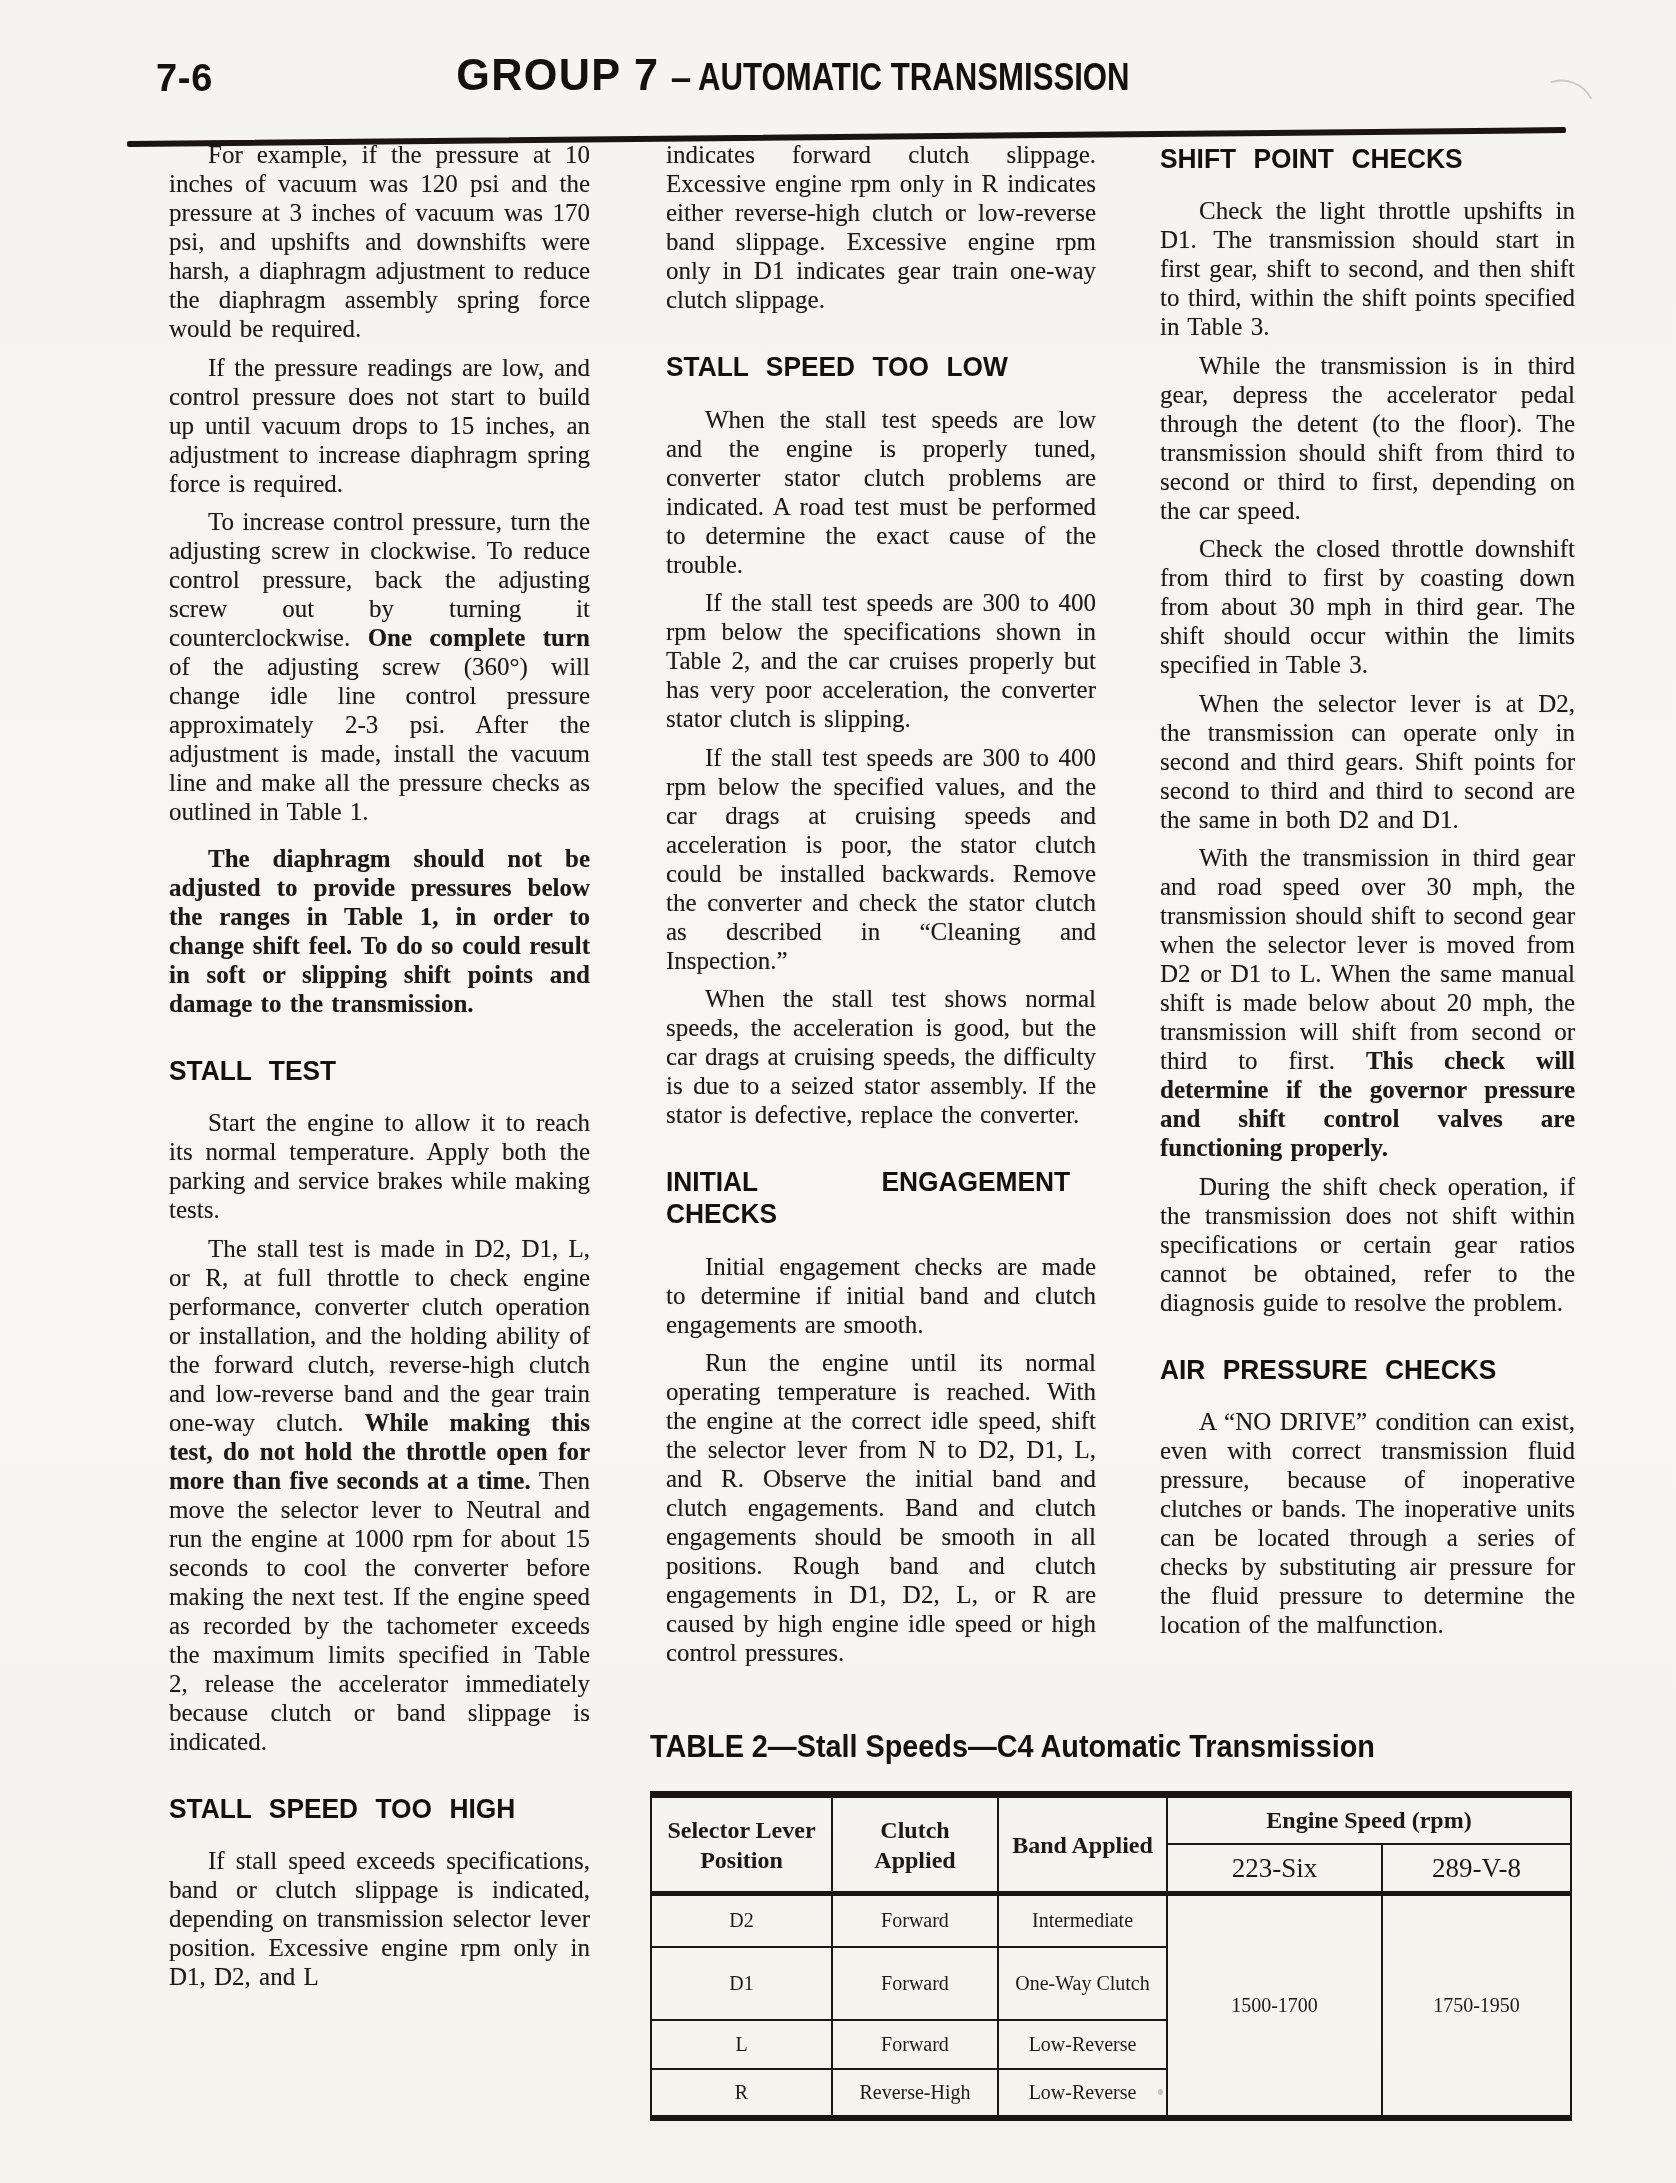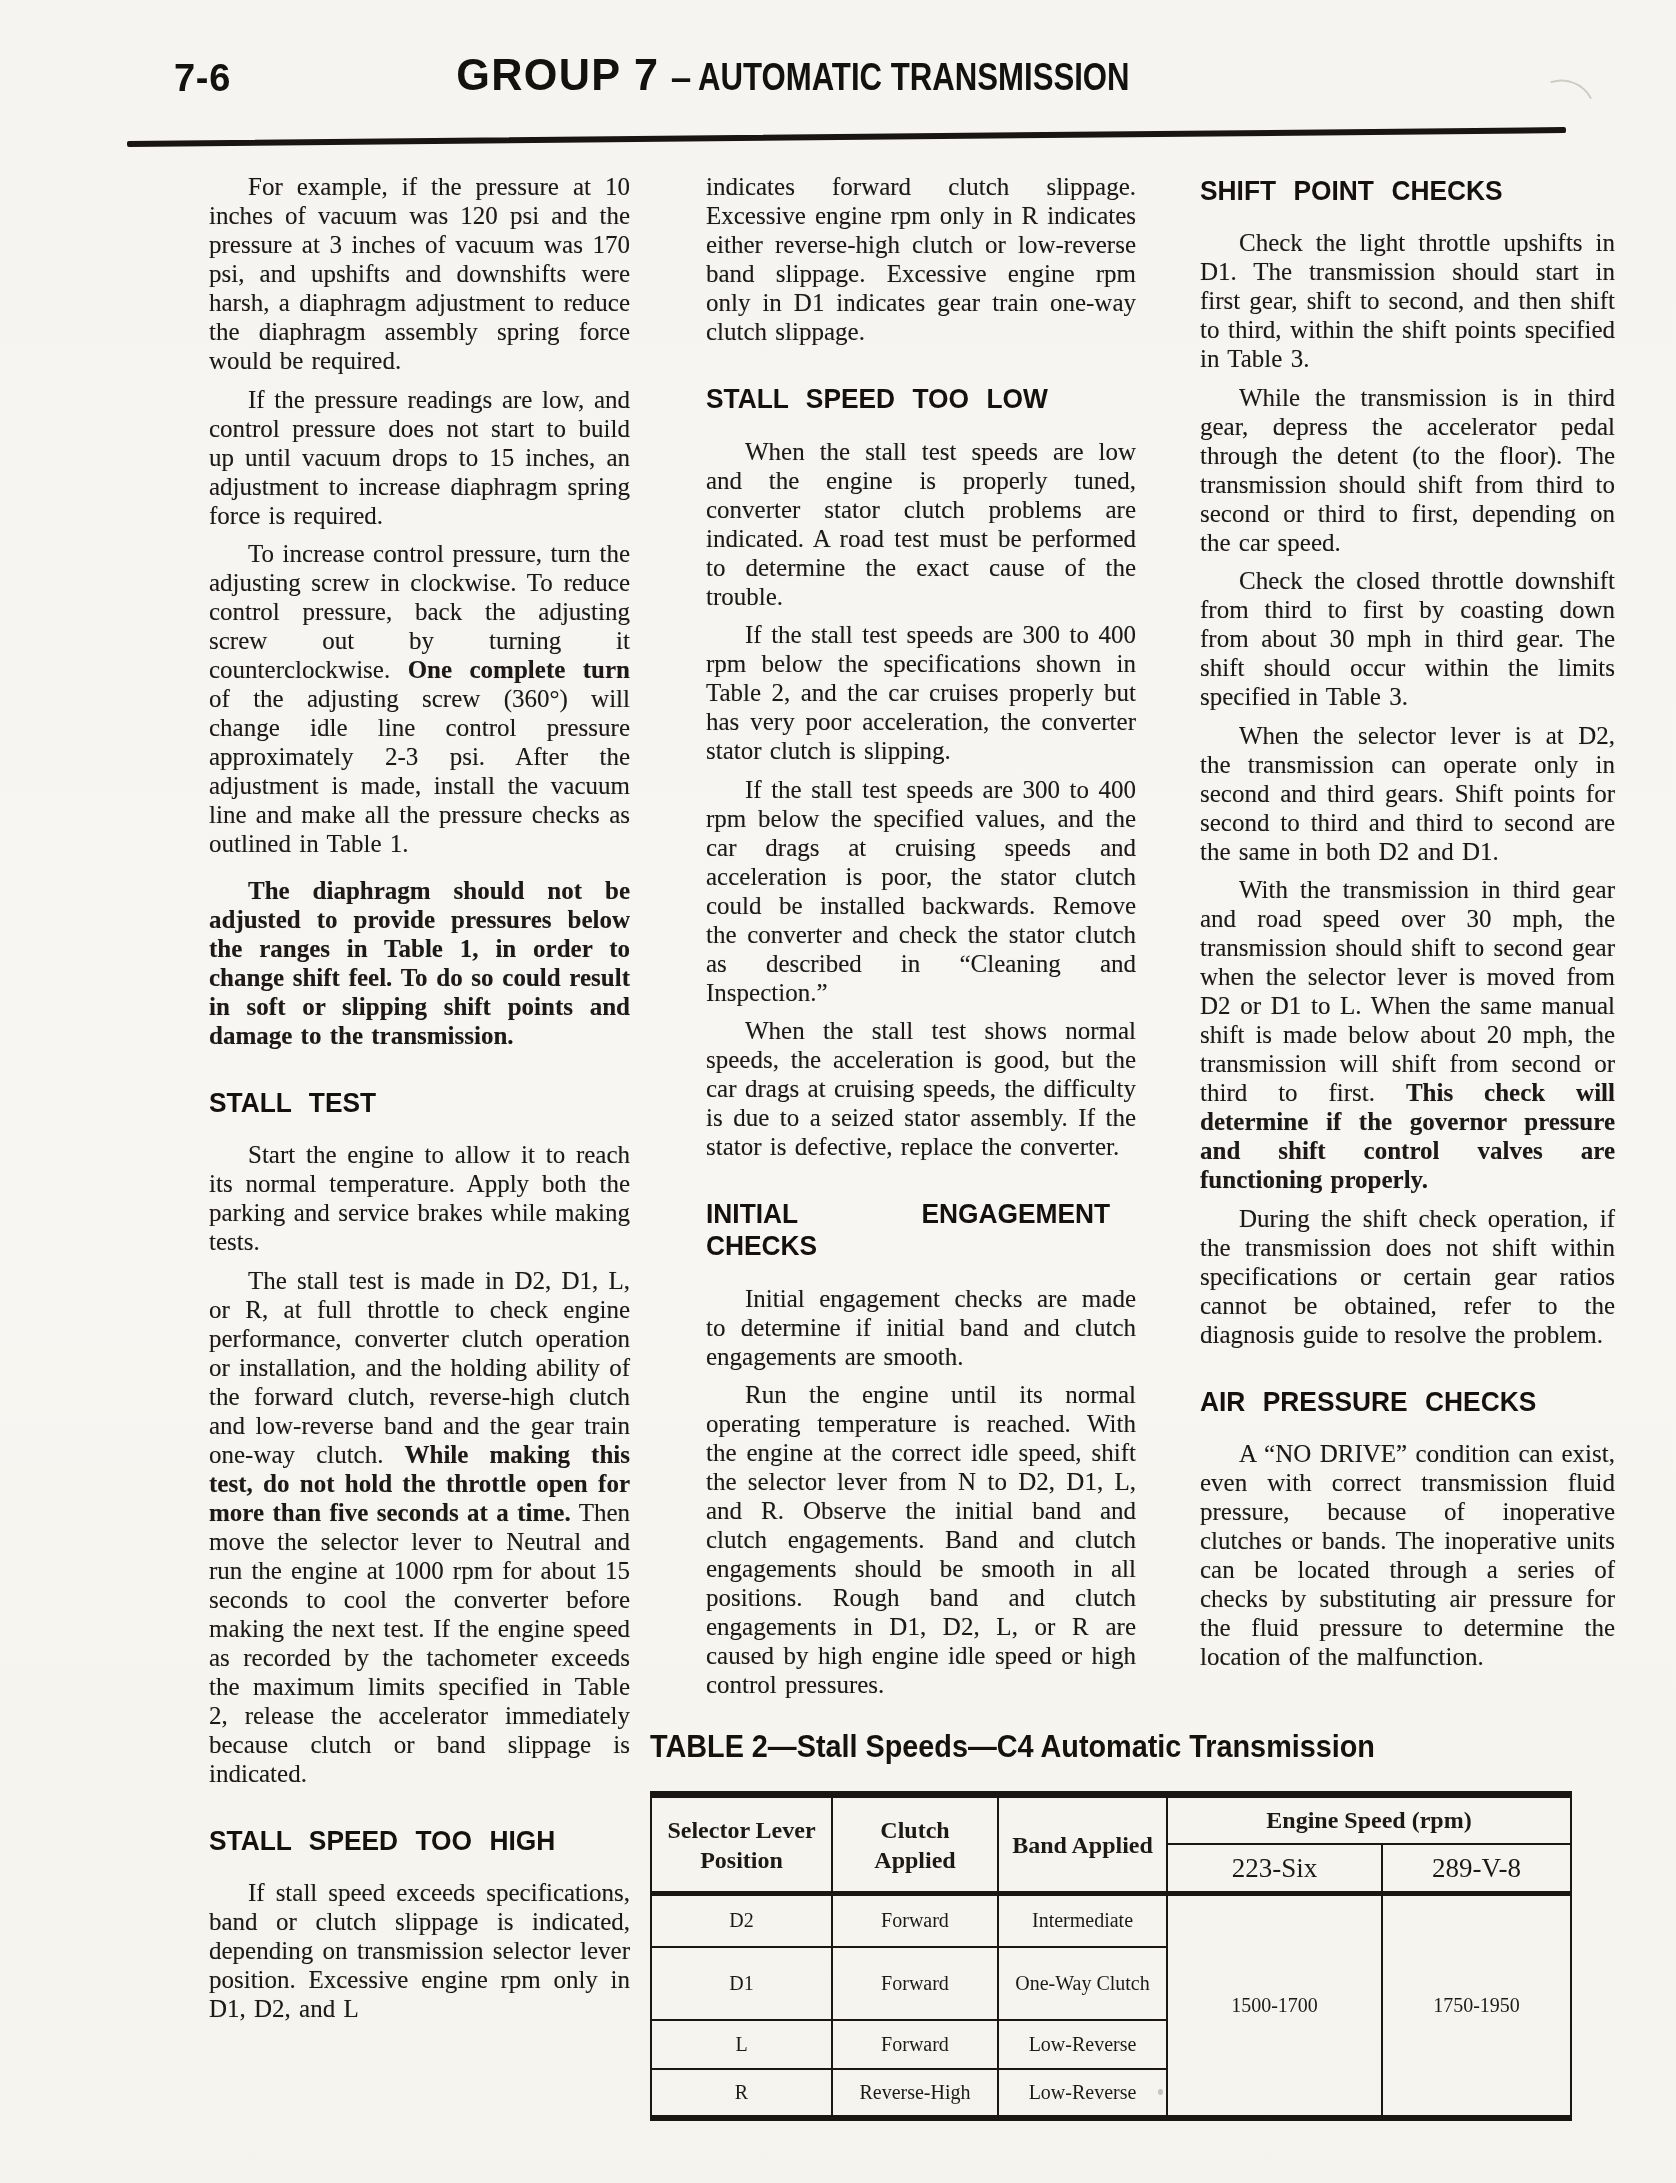--- a/index.html
+++ b/index.html
@@ -10,21 +10,21 @@
     width: 1677px;
     height: 2183px;
     margin: 0 auto;
     background: linear-gradient(180deg, #f5f4f0 0%, #f7f6f2 55%, #f4f3ee 100%);
     color: #1b1815;
     font-family: "Liberation Serif", serif;
     overflow: hidden;
   }
   
   .page-number {
-    position: absolute; left: 174px; top: 57px;
+    position: absolute; left: 156px; top: 57px;
     font-family: "Liberation Sans", sans-serif;
     font-weight: bold; font-size: 38px; letter-spacing: 0.7px;
     color: #14120f;
   }
   .center-head {
     position: absolute; left: 0; top: 49px; width: 100%;
     text-align: center; white-space: nowrap; color: #14120f;
   }
   .group-title {
     font-family: "Liberation Sans", sans-serif;
@@ -57,27 +57,26 @@
     border-radius: 50%;
     transform: rotate(22deg);
     opacity: 0.85;
   }
   .artifact-dot {
     position: absolute; left: 1158px; top: 2089px; width: 4.7px; height: 6px;
     background: #b3b0a9; border-radius: 50%; opacity: 0.7;
   }
   
   .col {
-    position: absolute; top: 172px;
+    position: absolute; top: 140px;
     font-size: 25px; line-height: 29px;
     text-align: justify;
     word-spacing: 2px;
     color: #1c1916;
     text-shadow: 0 0 0.7px rgba(20,16,12,0.30);
-    margin-left: 40px;
   }
   .col-1 { left: 169px;  width: 421px; }
   .col-2 { left: 666px;  width: 430px; }
   .col-3 { left: 1160px; width: 415px; }
   .col p { margin: 0 0 9.5px 0; text-indent: 39px; }
   .col p.noindent { text-indent: 0; }
   .bold, .bold-para { font-weight: bold; }
   .bold-para { margin-top: 17.6px !important; margin-bottom: 19px !important; }
   .sec-h {
     font-family: "Liberation Sans", sans-serif;

